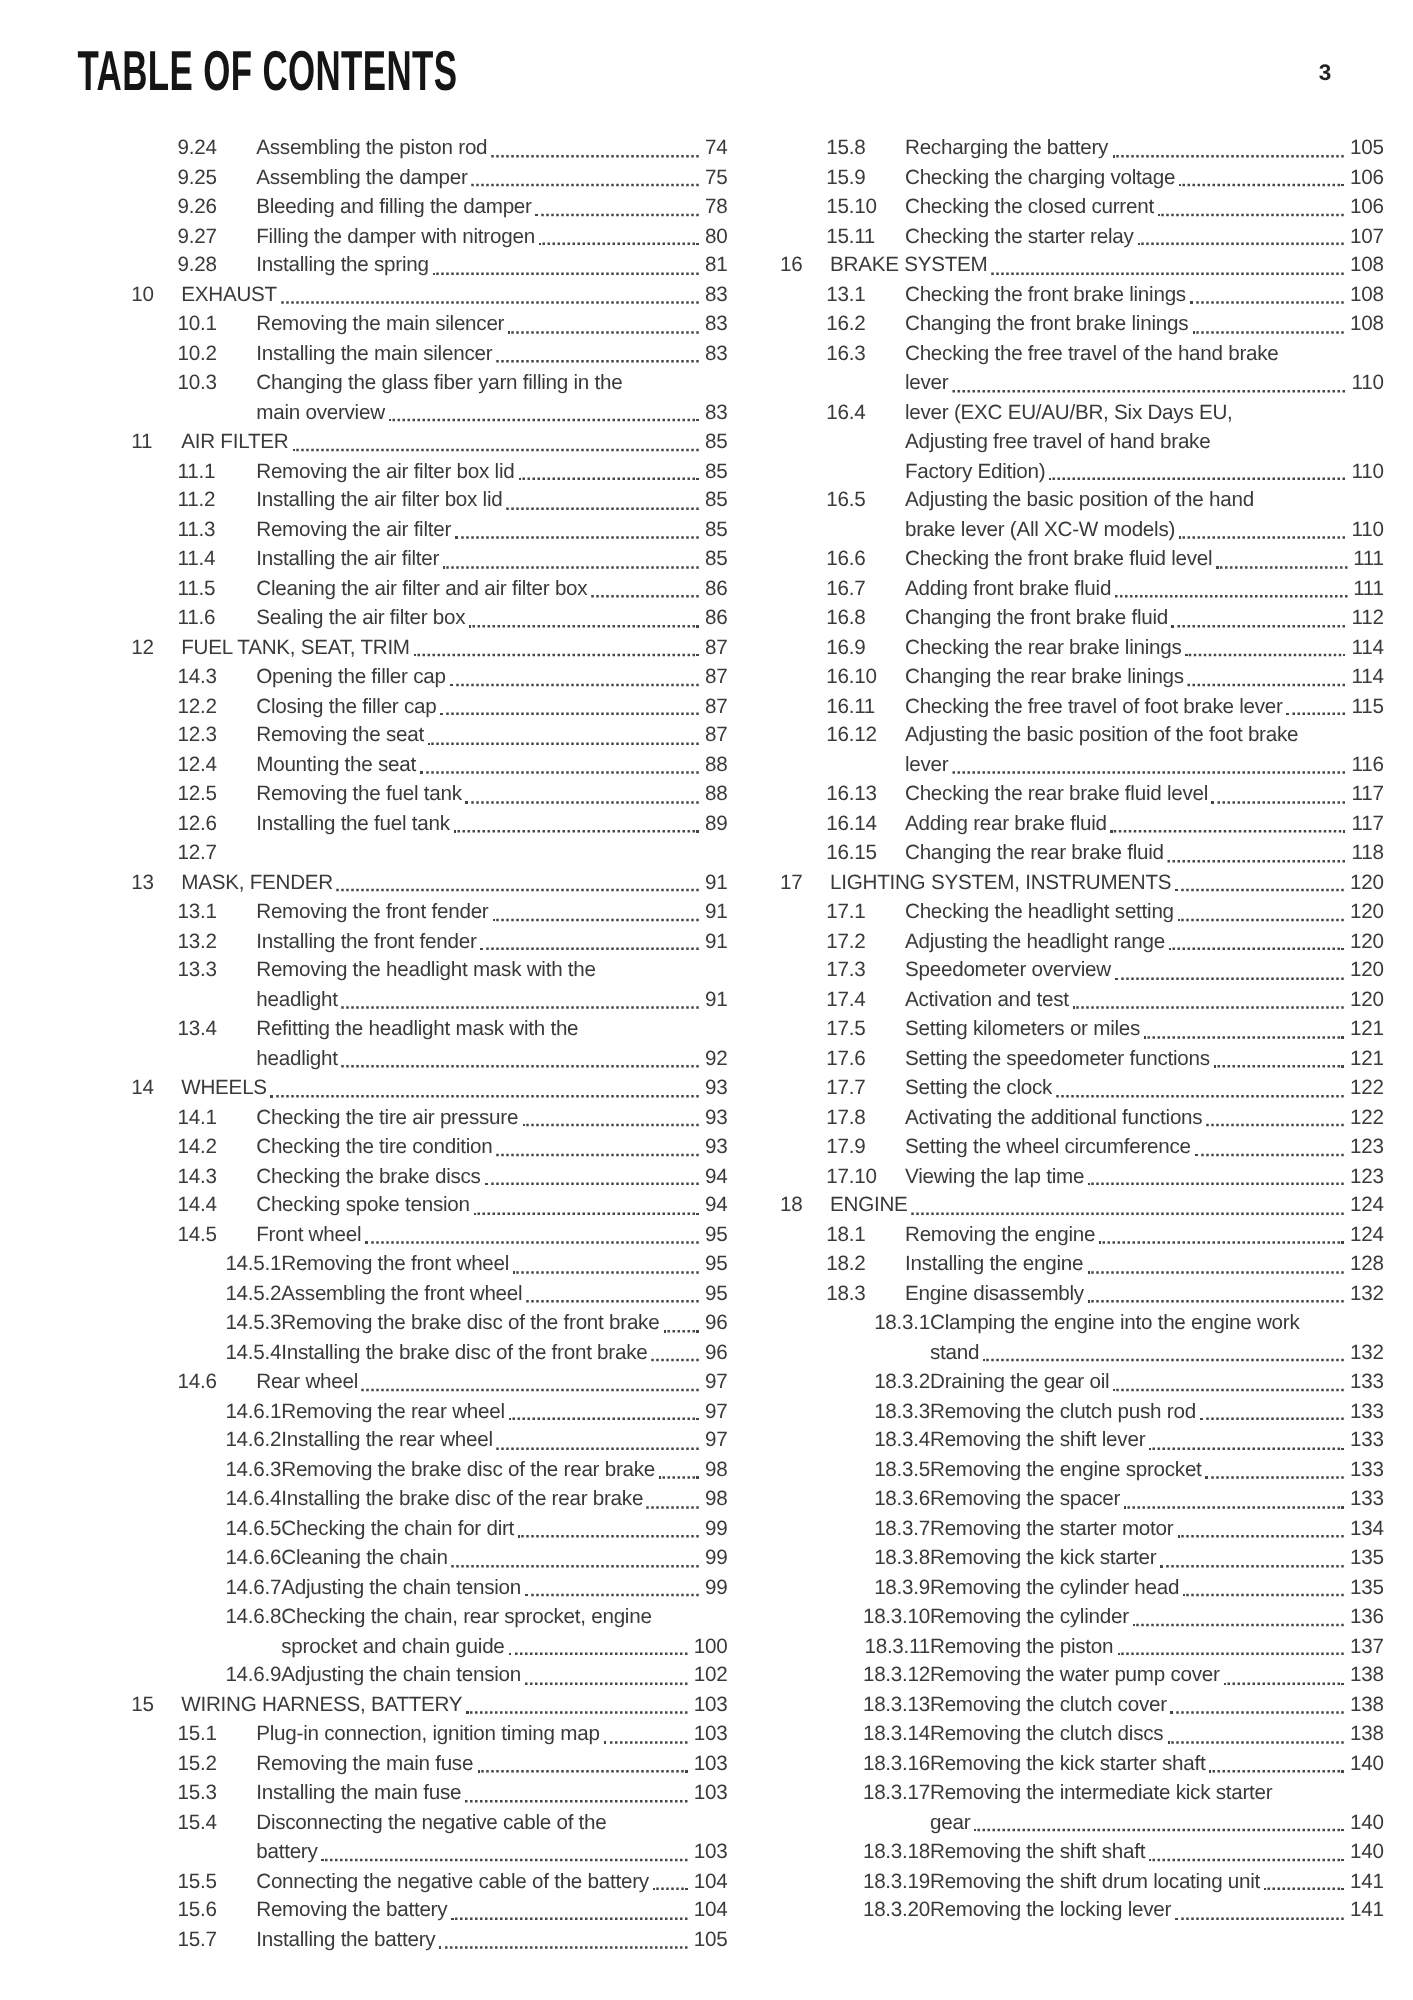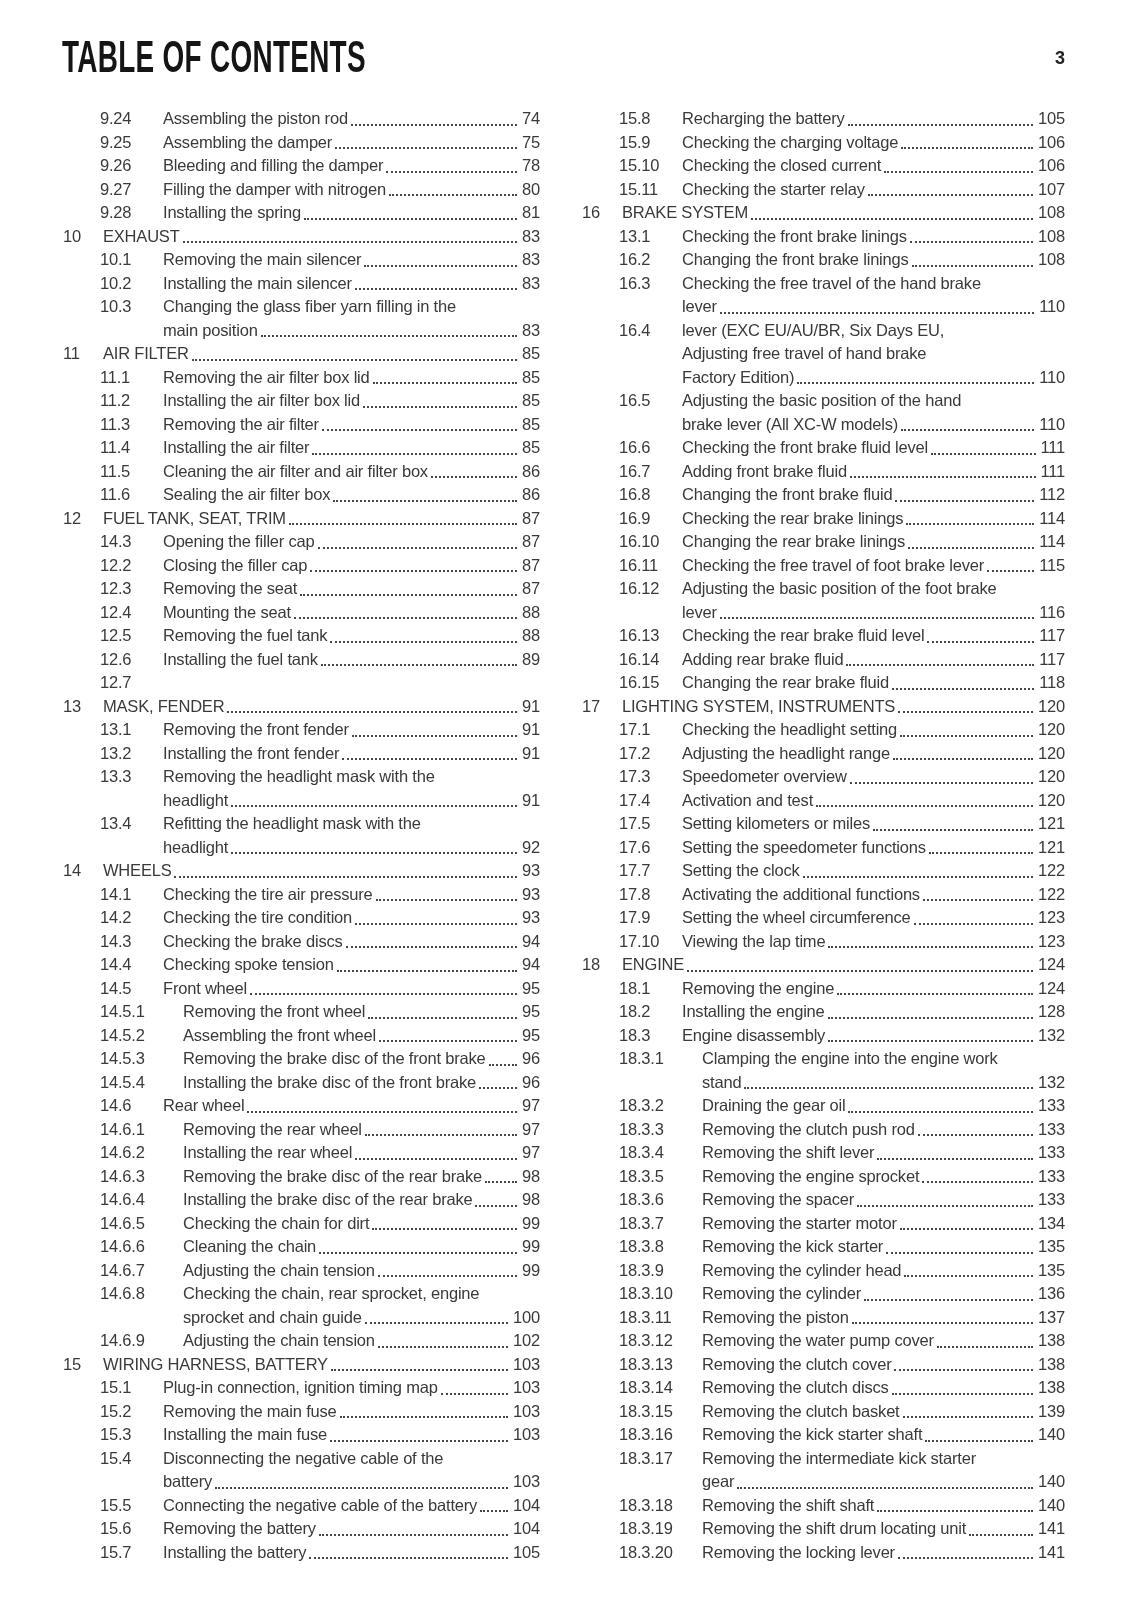--- a/index.html
+++ b/index.html
@@ -21,30 +21,31 @@
     letter-spacing:0.5px;
   }
   .corner-page-num{
     position:absolute;top:48px;right:65px;
     font-size:18px;font-weight:bold;color:#222;
   }
   .col{
     position:absolute;top:107px;
     font-size:16.5px;line-height:23.5px;
     letter-spacing:-0.2px;
+    margin-left:42px;
   }
   .col-left{left:63px;width:477px;}
   .col-right{left:582px;width:483px;}
   .entry{display:flex;align-items:flex-start;}
   .entry .num{flex:0 0 auto;white-space:nowrap;}
   .lvl1 .num{width:40px;}
   .lvl2{padding-left:37px;}
   .lvl2 .num{width:63px;}
   .lvl3{padding-left:37px;}
-  .lvl3 .num{width:83px;}
+  .lvl3 .num{width:83px;text-align:right;}
   .body{flex:1 1 auto;min-width:0;}
   .line{white-space:nowrap;}
   .lastline{display:flex;align-items:flex-end;white-space:nowrap;}
   .txt{flex:0 0 auto;}
   .dots{
     flex:1 1 auto;min-width:8px;
     margin:0 5px 5px 3px;
     border-bottom:2px dotted #474747;
   }
   .pg{flex:0 0 auto;text-align:right;}
@@ -134,21 +135,21 @@
             <span class="dots"></span>
             <span class="pg">83</span>
           </div>
         </div>
       </div>
       <div class="entry lvl2">
         <span class="num">10.3</span>
         <div class="body">
           <div class="line">Changing the glass fiber yarn filling in the</div>
           <div class="lastline">
-            <span class="txt">main position</span>
+            <span class="txt">main overview</span>
             <span class="dots"></span>
             <span class="pg">83</span>
           </div>
         </div>
       </div>
       <div class="entry lvl1">
         <span class="num">11</span>
         <div class="body">
           <div class="lastline">
             <span class="txt">AIR FILTER</span>
@@ -1112,30 +1113,20 @@
           </div>
         </div>
       </div>
       <div class="entry lvl3">
         <span class="num">18.3.14</span>
         <div class="body">
           <div class="lastline">
             <span class="txt">Removing the clutch discs</span>
             <span class="dots"></span>
             <span class="pg">138</span>
-          </div>
-        </div>
-      </div>
-      <div class="entry lvl3">
-        <span class="num">18.3.15</span>
-        <div class="body">
-          <div class="lastline">
-            <span class="txt">Removing the clutch basket</span>
-            <span class="dots"></span>
-            <span class="pg">139</span>
           </div>
         </div>
       </div>
       <div class="entry lvl3">
         <span class="num">18.3.16</span>
         <div class="body">
           <div class="lastline">
             <span class="txt">Removing the kick starter shaft</span>
             <span class="dots"></span>
             <span class="pg">140</span>

